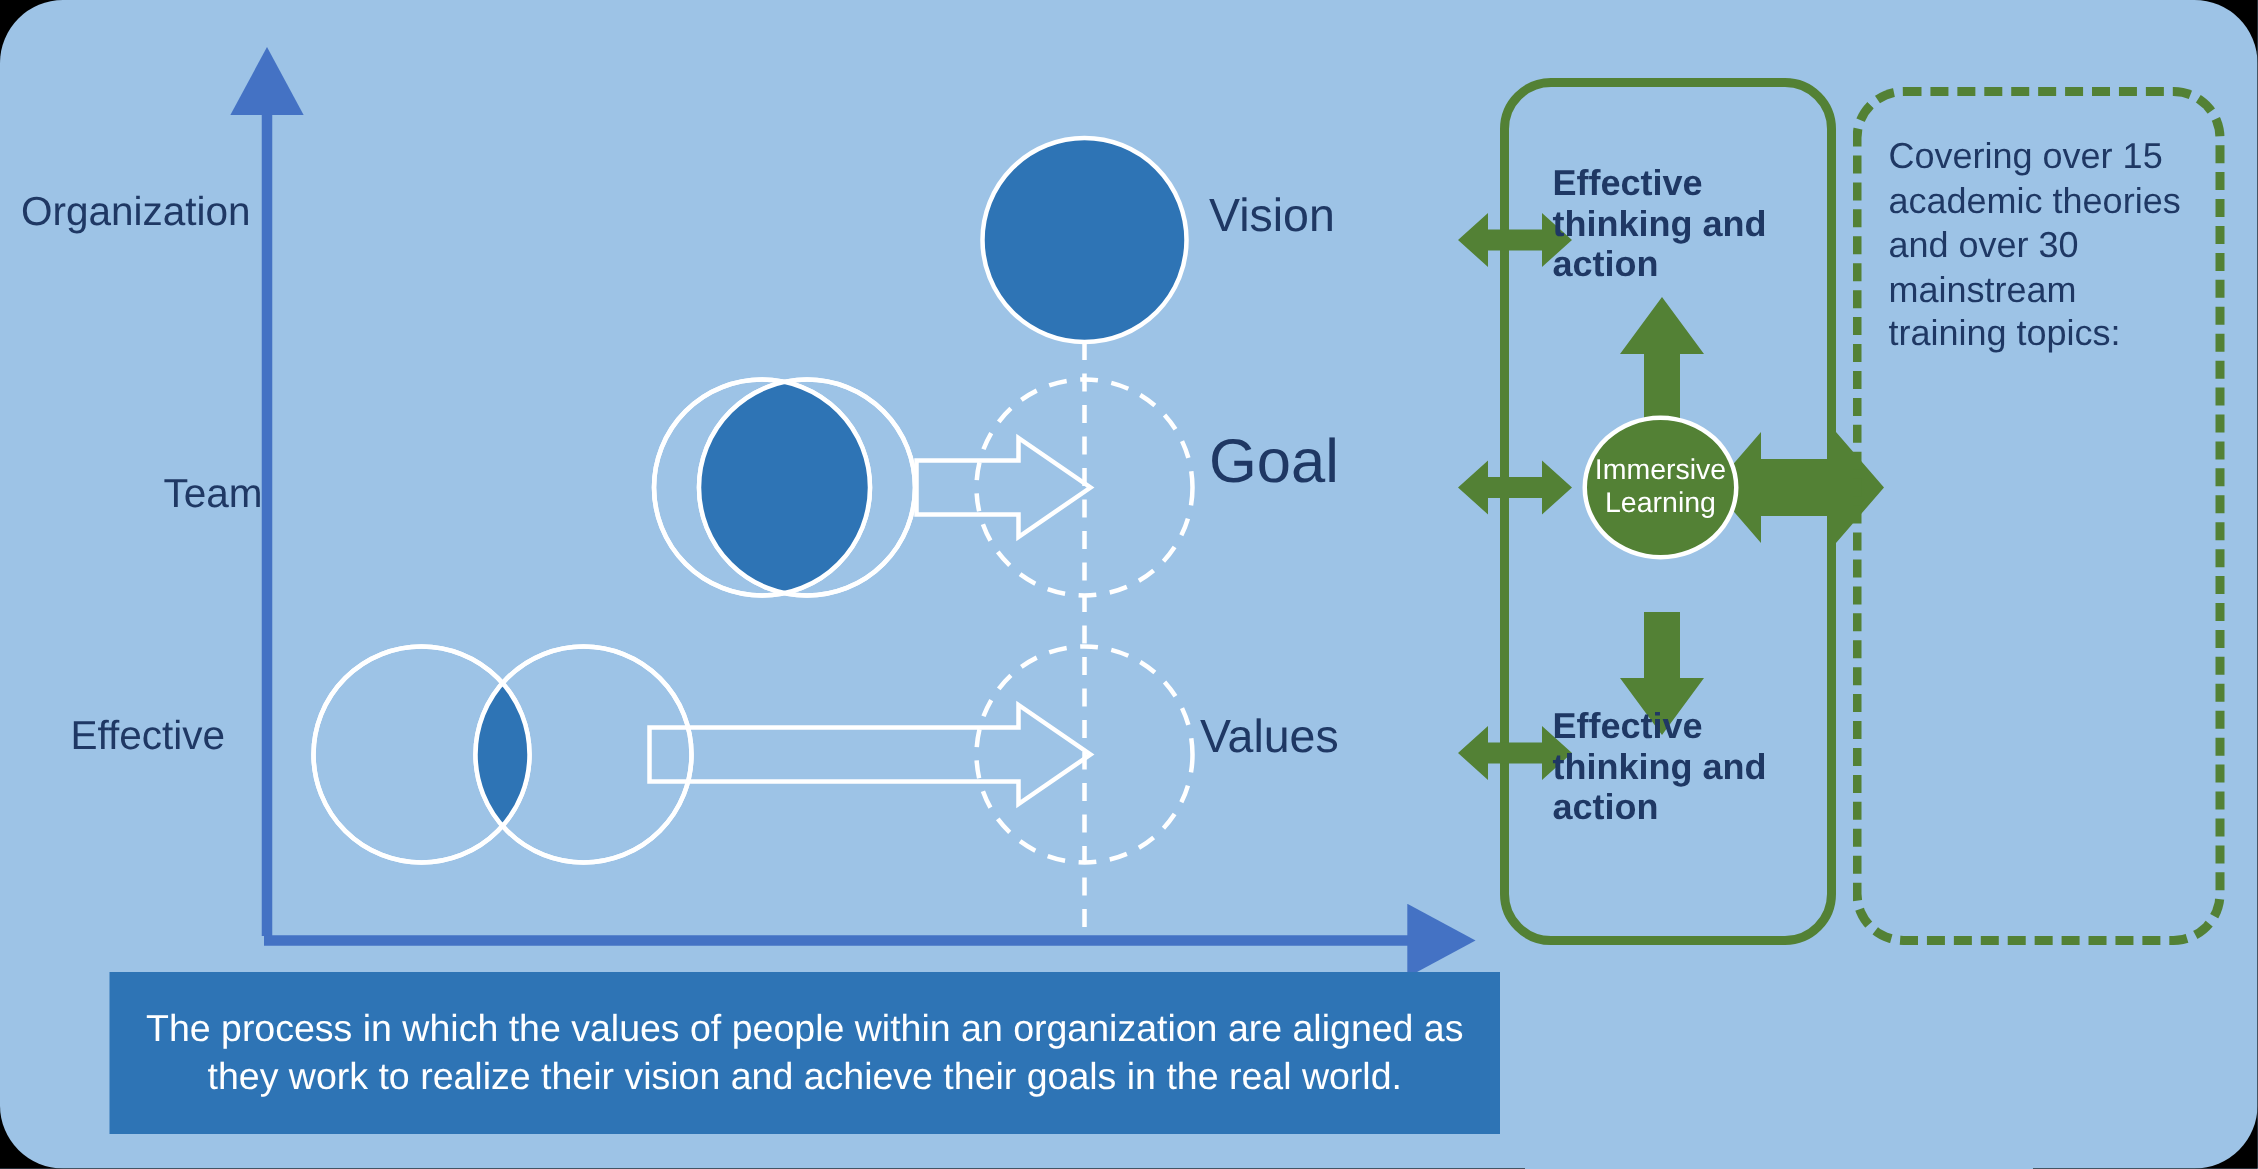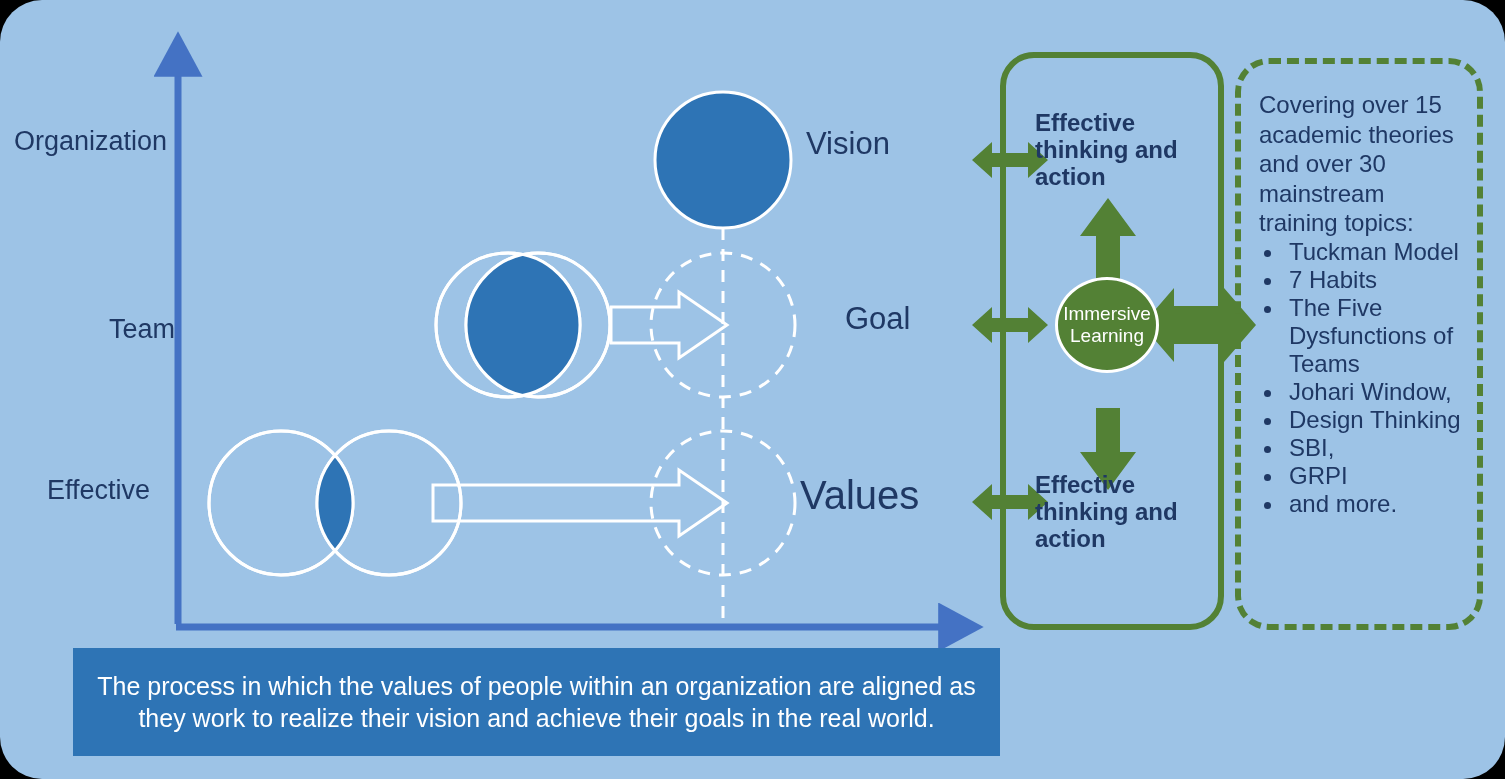--- a/index.html
+++ b/index.html
@@ -28,22 +28,22 @@
     white-space: nowrap;
   }
 
   
   #lbl-organization { left: 14px;  top: 126px; font-size: 27px; }
   #lbl-team         { left: 109px; top: 314px; font-size: 27px; }
   #lbl-individual   { left: 47px;  top: 475px; font-size: 27px; }
 
   
   #lbl-vision { left: 806px; top: 126px; font-size: 31px; }
-  #lbl-goal   { left: 806px; top: 301px; font-size: 31px; margin-left: 39px; }
-  #lbl-values { left: 800px; top: 473px; font-size: 40px; }
+  #lbl-goal   { left: 806px; top: 284px; font-size: 41px; }
+  #lbl-values { left: 800px; top: 473px; font-size: 31px; }
 
   
   #plot {
     position: absolute;
     left: 0; top: 0;
     width: 1505px;
     height: 779px;
     pointer-events: none;
   }
 
@@ -227,29 +227,19 @@
 
   <div class="loop-text" id="loop-text-top">Effective thinking and action</div>
   <div class="loop-text" id="loop-text-bottom">Effective thinking and action</div>
 
   <div id="immersive-circle">
     <span>Immersive Learning</span>
   </div>
 
   <div id="topics-box">
     <p id="topics-intro">Covering over 15 academic theories and over 30 mainstream training topics:</p>
-    <ul id="topics-list">
-      <li>Tuckman Model</li>
-      <li>7 Habits</li>
-      <li>The Five Dysfunctions of Teams</li>
-      <li>Johari Window,</li>
-      <li>Design Thinking</li>
-      <li>SBI,</li>
-      <li>GRPI</li>
-      <li>and more.</li>
-    </ul>
   </div>
 
   <div id="caption-blue">
     <span>The process in which the values of people within an organization are aligned as they work to realize their vision and achieve their goals in the real world.</span>
   </div>
 
 </div>
 
 </body></html>

